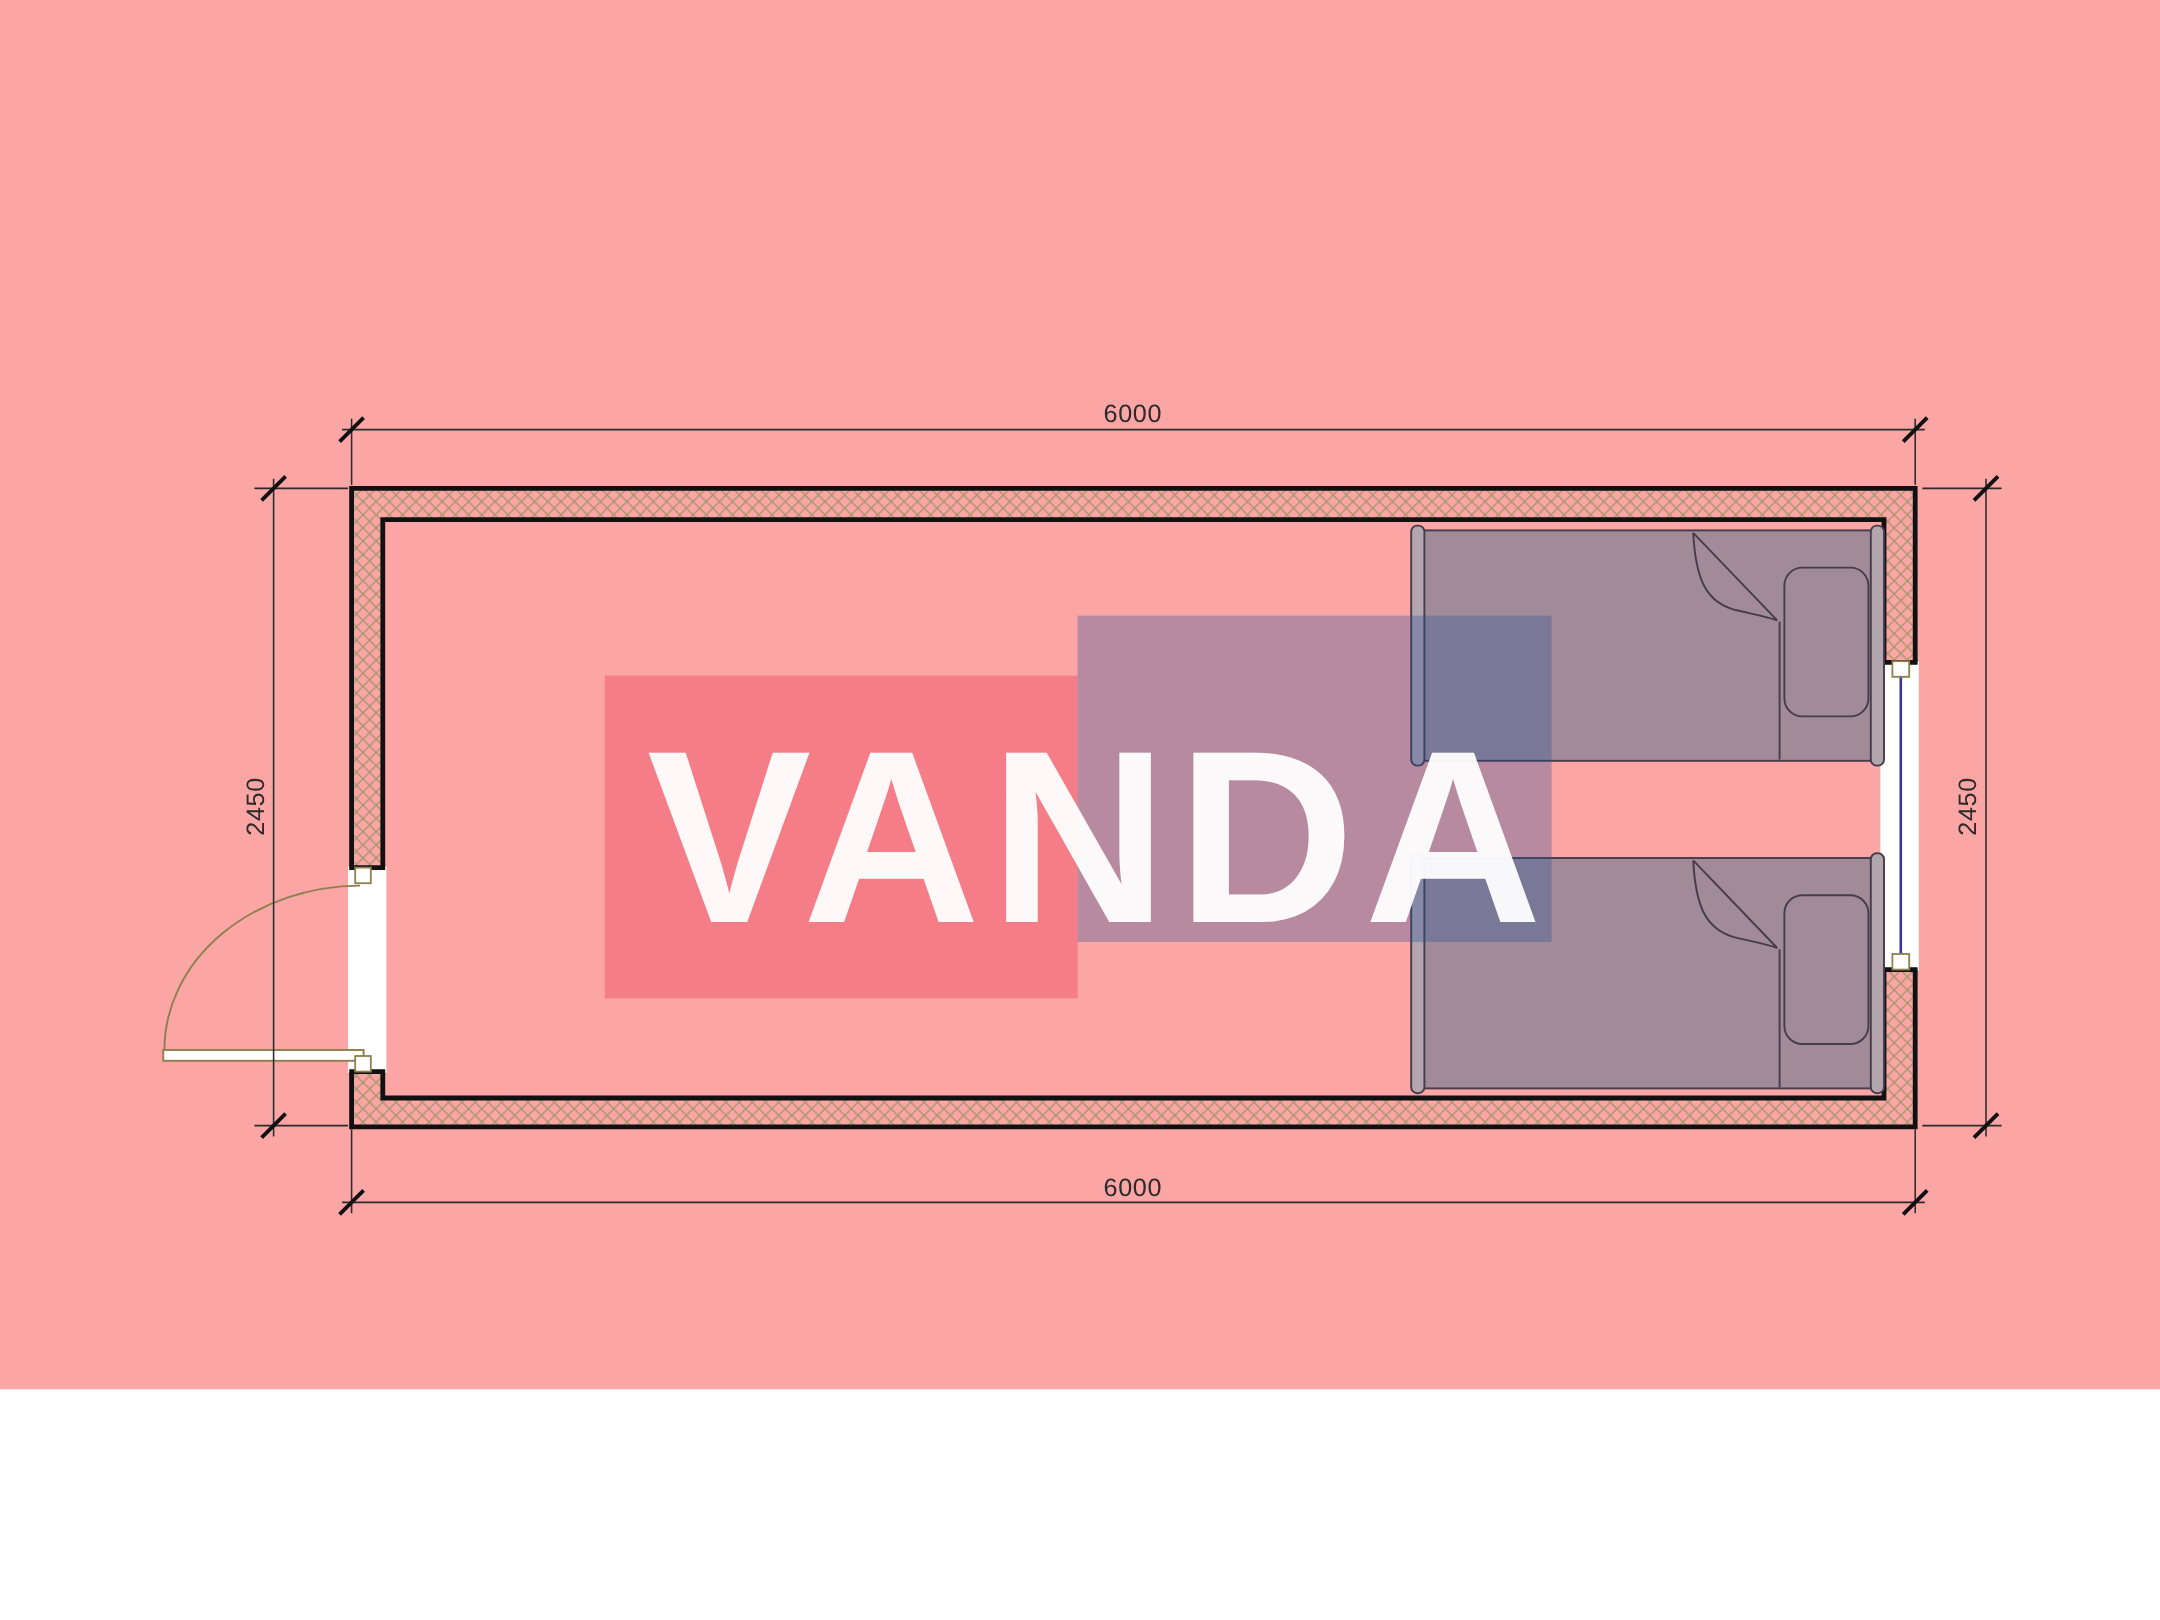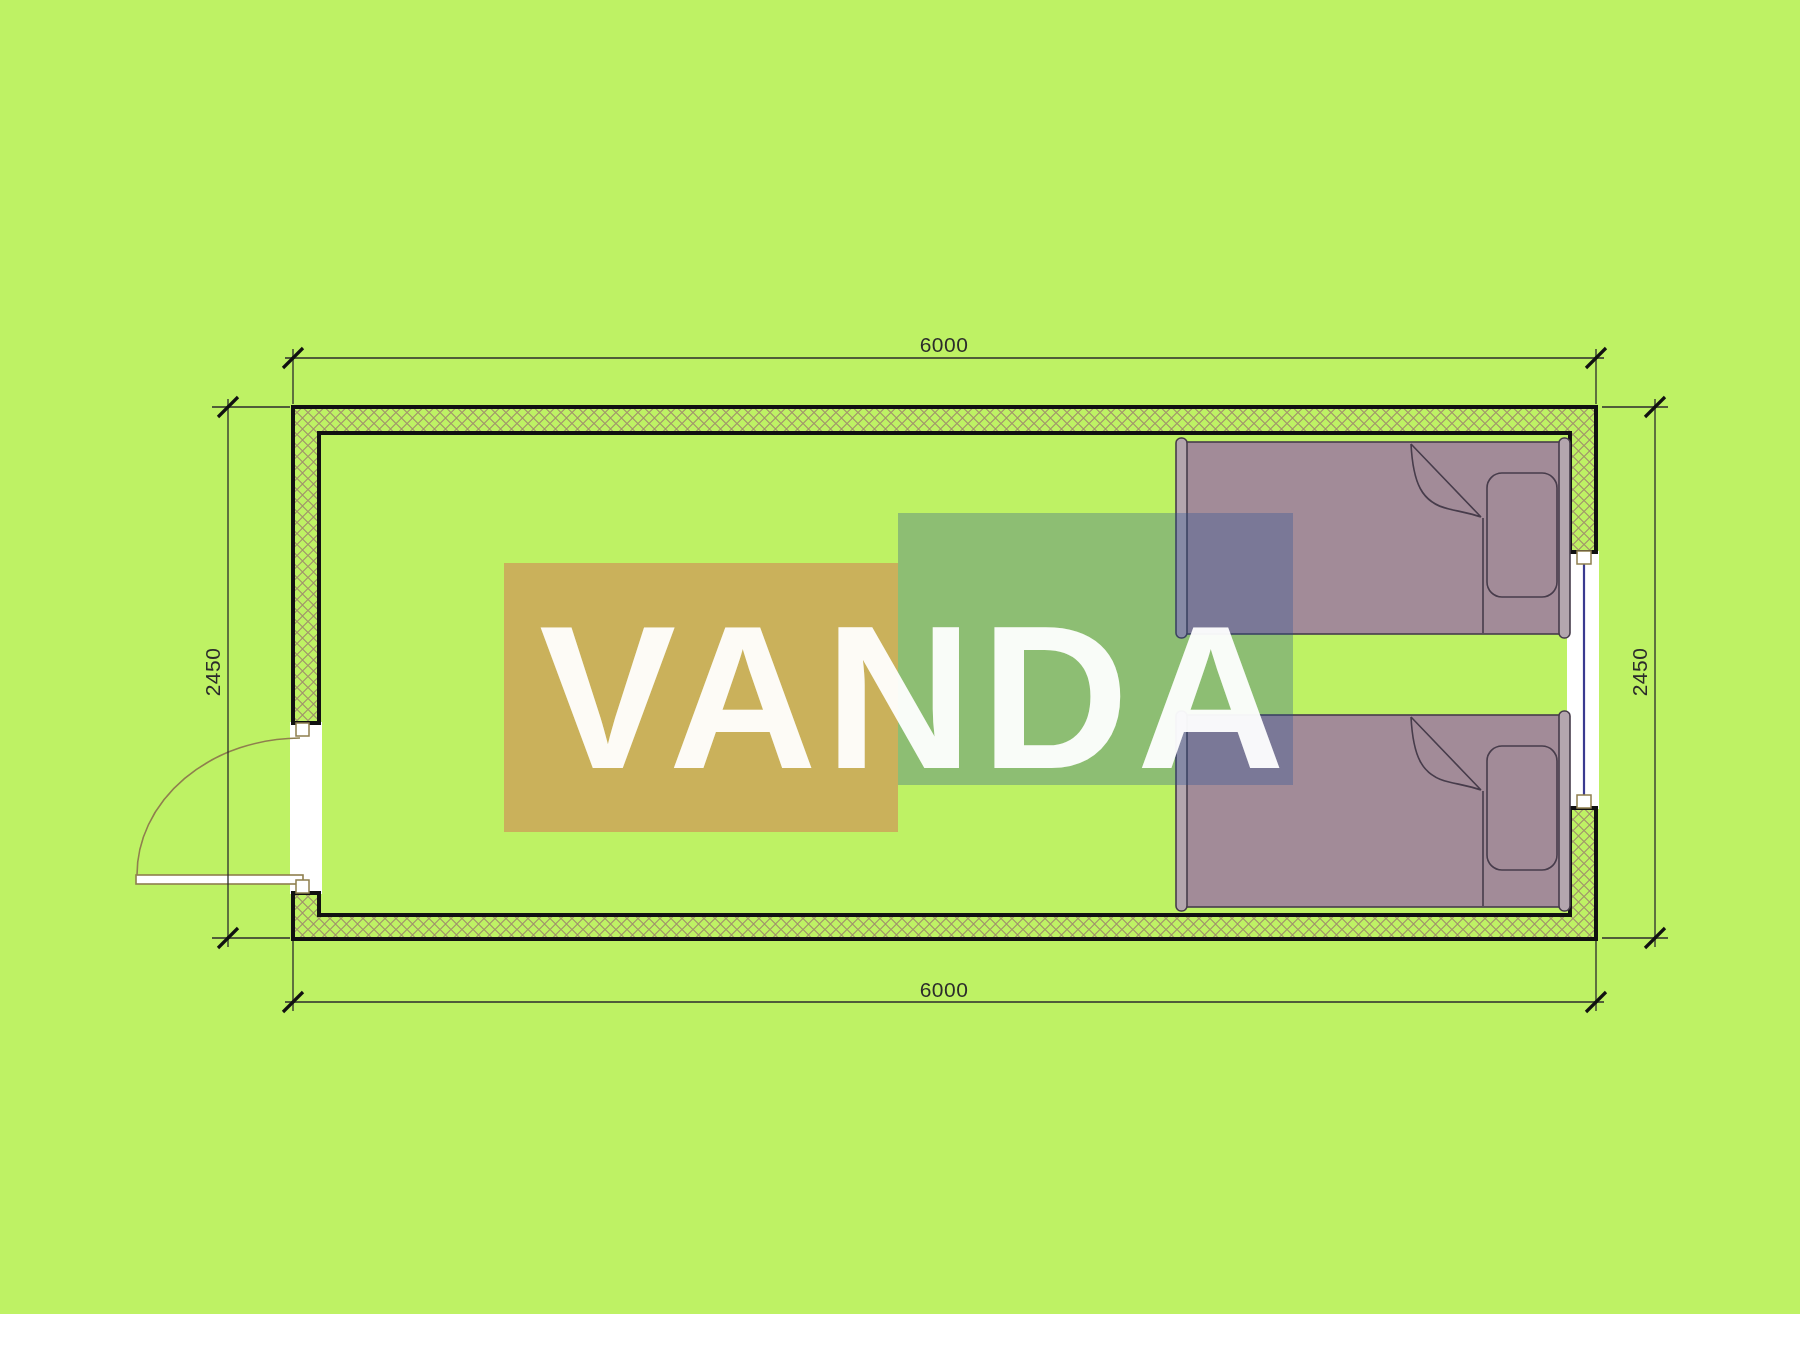--- a/index.html
+++ b/index.html
@@ -1,16 +1,16 @@
 <!DOCTYPE html>
 <html><head>
 <meta charset="utf-8">
 <style>
   html,body{margin:0;padding:0;background:#ffffff;}
-  .canvas{position:relative;width:1800px;height:1314px;background:#bef264;overflow:hidden;
+  .canvas{position:relative;width:1800px;height:1158px;background:#fca5a5;overflow:hidden;
           font-family:"Liberation Sans",sans-serif;}
   svg{position:absolute;left:0;top:0;}
   .wall-outline{fill-rule:evenodd;stroke:#111111;stroke-width:4;}
   .wall-cap{stroke:#111111;stroke-width:4;}
   .erase{fill:#ffffff;stroke:none;}
   .door-line{stroke:#8f7f4e;stroke-width:1.6;fill:none;}
   .door-leaf{stroke:#8f7f4e;stroke-width:1.6;fill:#ffffff;}
   .frame-sq{stroke:#8f7f4e;stroke-width:1.5;fill:#ffffff;}
   .glass{stroke-width:2.2;fill:none;}
   .bed-shape{stroke:#473c4b;stroke-width:1.6;}

